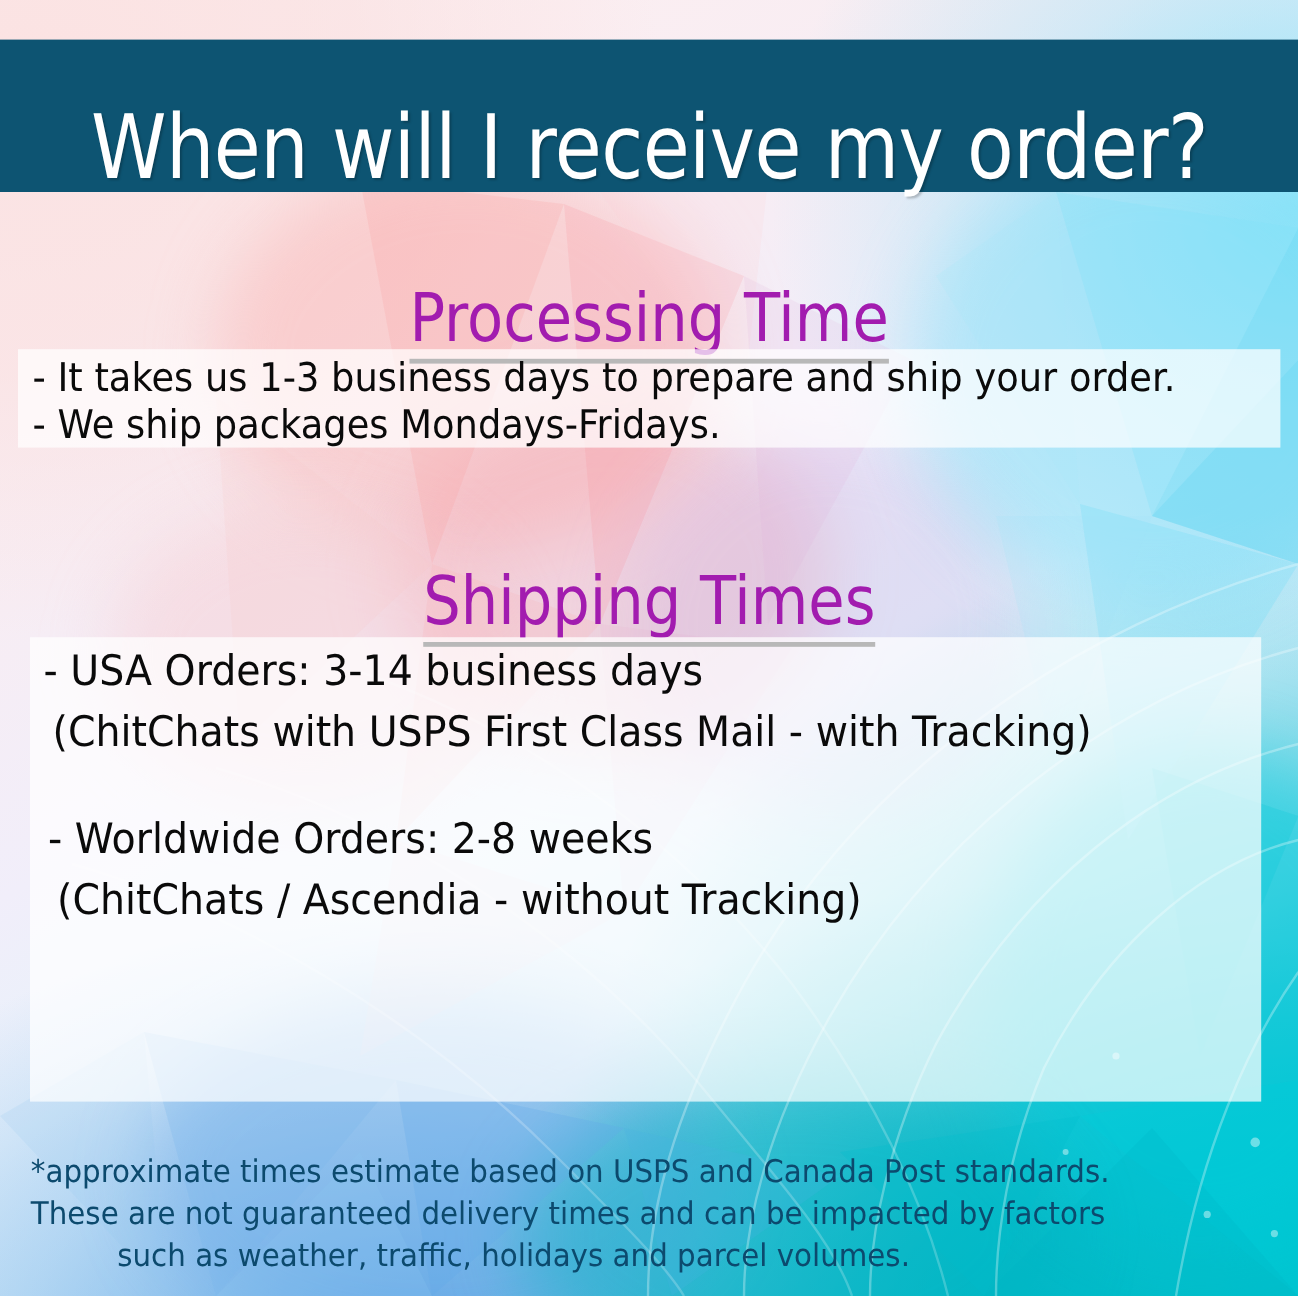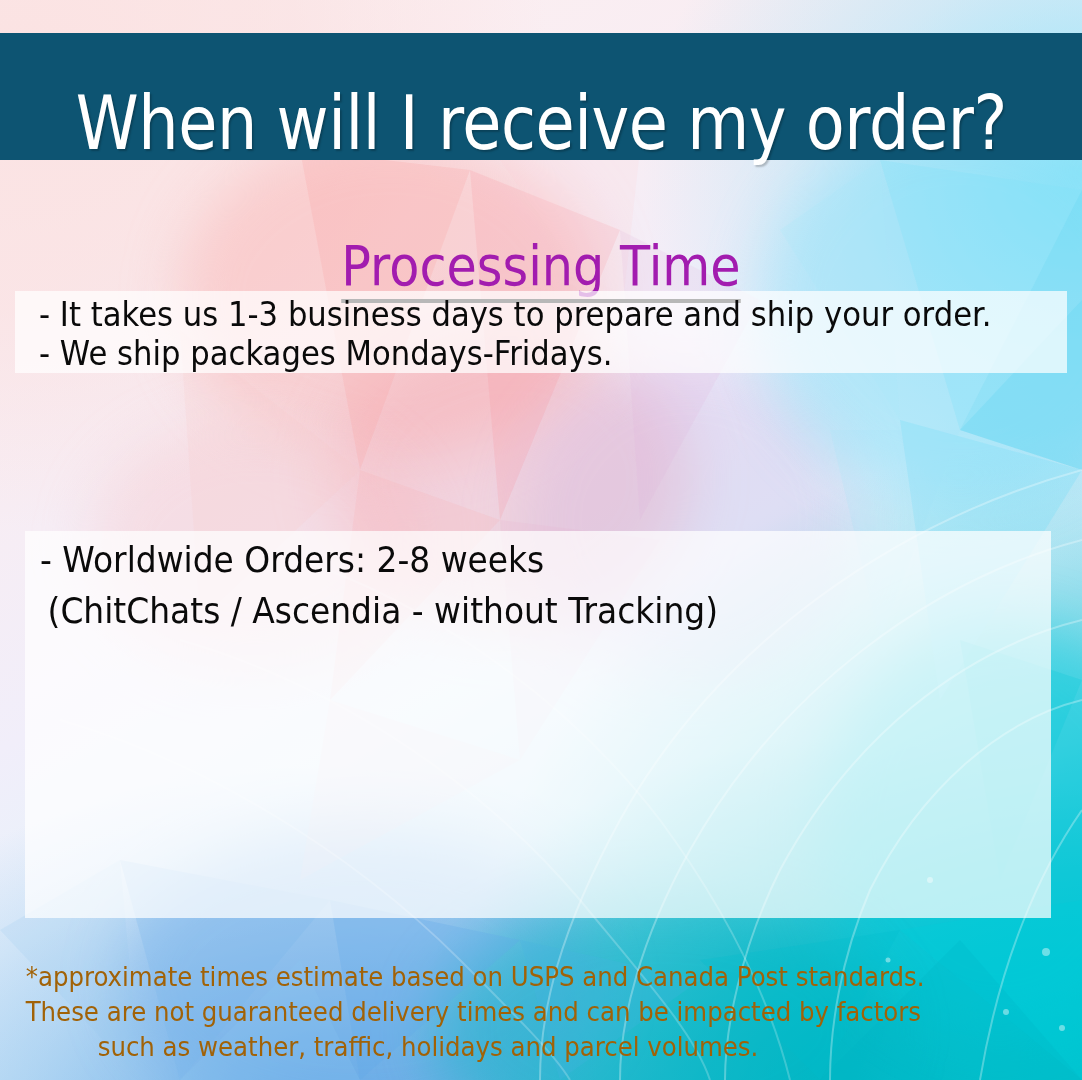--- a/index.html
+++ b/index.html
@@ -135,21 +135,21 @@
   }
 
   
   #panel-processing {
     left: 15px;
     top: 291px;
     width: 1052px;
     height: 82px;
   }
   #panel-processing .panel-inner {
-    padding: 4px 0 0 24px;
+    padding: 4px 0 0 12px;
   }
   #panel-processing .line {
     font-size: 33px;
     line-height: 39px;
     transform: scaleX(0.93);
     transform-origin: left center;
   }
 
   
   #panel-shipping {
@@ -179,21 +179,21 @@
   .ship-group.world .ship-line-1 { padding-left: 16px; }
   .ship-group.world .ship-line-2 { padding-left: 24px; }
 
   
   #footnote {
     position: absolute;
     left: 0;
     top: 960px;
     width: 856px;
     text-align: center;
-    color: #a16207;
+    color: #0c4a6e;
     font-family: "DejaVu Sans", sans-serif;
     font-size: 26px;
     line-height: 35px;
     font-weight: 400;
   }
   #footnote .fn-line {
     display: block;
     transform: scaleX(0.94);
     white-space: nowrap;
   }
@@ -278,24 +278,31 @@
       <span>Processing Time</span>
     </h2>
 
     <div id="panel-processing" class="panel">
       <div class="panel-inner">
         <div class="panel-text line">- It takes us 1-3 business days to prepare and ship your order.</div>
         <div class="panel-text line">- We ship packages Mondays-Fridays.</div>
       </div>
     </div>
 
+    <h2 id="heading-shipping" class="section-heading">
+      <span>Shipping Times</span>
+    </h2>
 
     <div id="panel-shipping" class="panel">
       <div class="panel-inner">
 
+        <div class="ship-group usa">
+          <div class="panel-text ship-line-1">- USA Orders: 3-14 business days</div>
+          <div class="panel-text ship-line-2">(ChitChats with USPS First Class Mail - with Tracking)</div>
+        </div>
 
 
         <div class="ship-group world">
           <div class="panel-text ship-line-1">- Worldwide Orders: 2-8 weeks</div>
           <div class="panel-text ship-line-2">(ChitChats / Ascendia - without Tracking)</div>
         </div>
 
       </div>
     </div>
 

